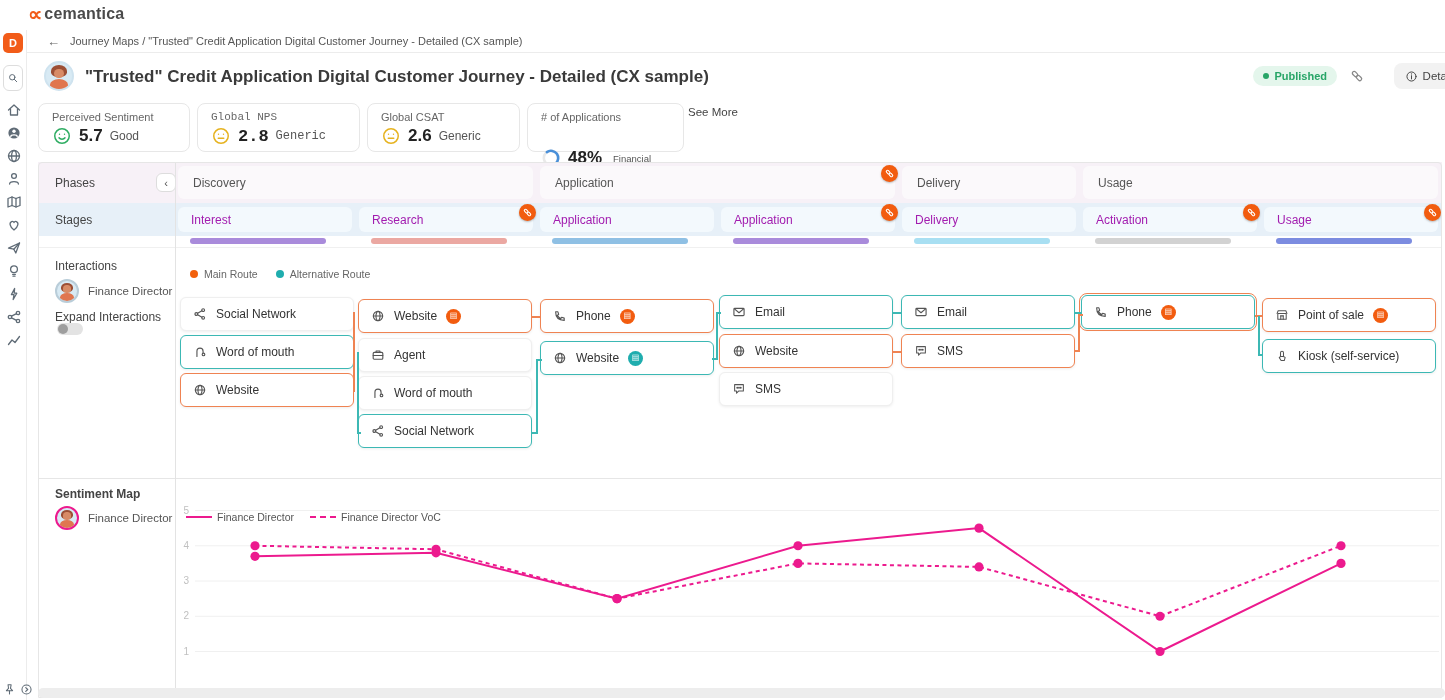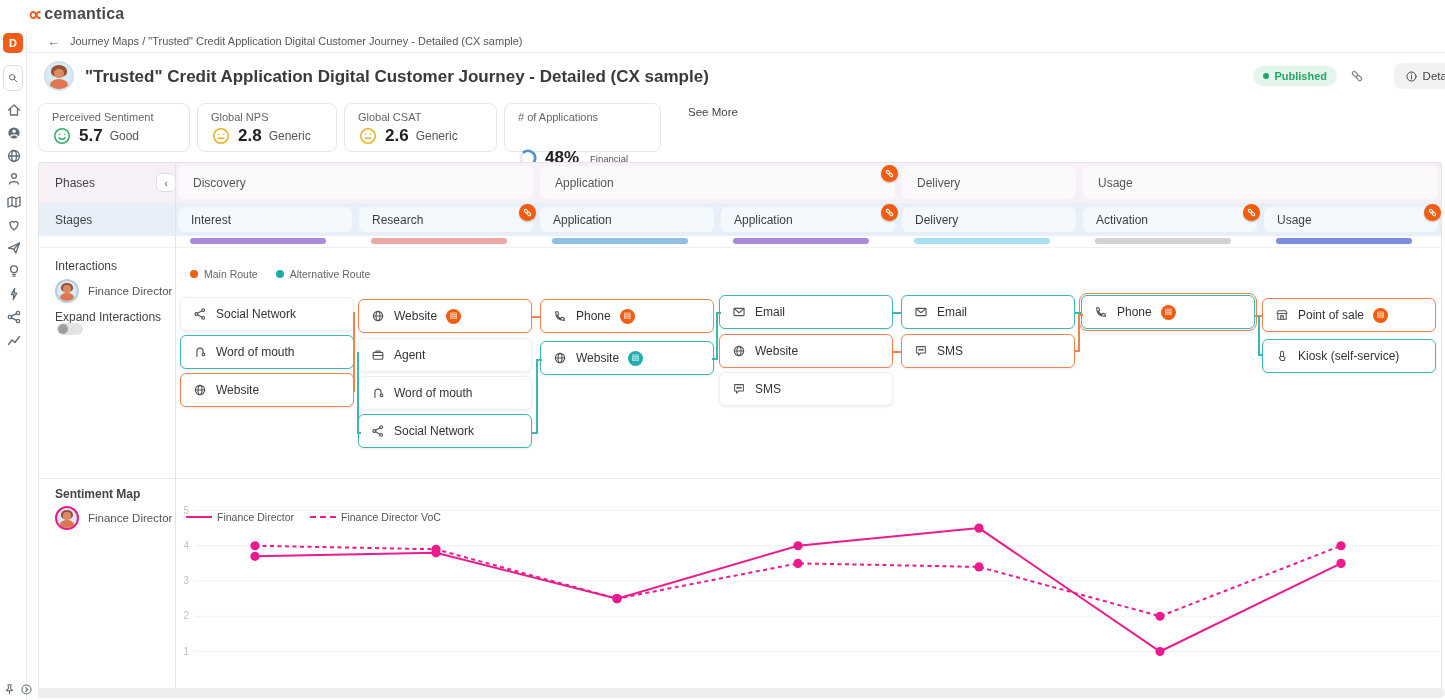--- a/index.html
+++ b/index.html
@@ -62,21 +62,21 @@
   .row-phases { position:absolute; left:38px; top:162px; width:1404px; height:41px; background:#f7f1f7; }
   .row-stages { position:absolute; left:38px; top:203px; width:1404px; height:33px; background:#e7f0f8; }
   .row-bars { position:absolute; left:38px; top:236px; width:1404px; height:11px; background:#fff; }
   .row-inter { position:absolute; left:38px; top:247px; width:1404px; height:231px; background:#fff; border-top:1px solid #f0f0f0; }
   .row-sent { position:absolute; left:38px; top:478px; width:1404px; height:220px; background:#fff; border-top:1px solid #e6e6e6; }
   .label-col-border { position:absolute; left:175px; top:162px; width:1px; height:536px; background:#e3e3e3; }
   .row-label { position:absolute; left:17px; font-size:12px; color:#444; }
   .pcell { position:absolute; top:4px; height:33px; background:rgba(255,255,255,0.55); border-radius:6px;
     display:flex; align-items:center; padding-left:15px; font-size:12px; color:#555; }
   .scell { position:absolute; top:4px; height:25px; background:#f3f9fd; border-radius:6px;
-    display:flex; align-items:center; padding-left:13px; font-size:12px; color:#404040; }
+    display:flex; align-items:center; padding-left:13px; font-size:12px; color:#a21caf; }
   .collapse-btn { position:absolute; left:118px; top:11px; width:20px; height:19px; background:#fff; border:1px solid #ddd;
     border-radius:6px; display:flex; align-items:center; justify-content:center; font-size:11px; color:#555; }
   .sbar { position:absolute; top:2px; height:6px; border-radius:3px; }
   .link-badge { position:absolute; width:17px; height:17px; border-radius:50%; background:#f25c0f;
     display:flex; align-items:center; justify-content:center; box-shadow:0 1px 2px rgba(0,0,0,0.25); }
 
   
   .inter-legend { position:absolute; left:152px; top:20px; display:flex; gap:18px; align-items:center; }
   .leg-item { display:flex; gap:6px; align-items:center; font-size:10.5px; color:#666; }
   .leg-dot { width:8px; height:8px; border-radius:50%; }
@@ -284,21 +284,21 @@
               <circle cx="8" cy="8" r="5.8"></circle>
               <circle cx="6" cy="6.6" r="0.55" fill="#2fad63" stroke="none"></circle>
               <circle cx="10" cy="6.6" r="0.55" fill="#2fad63" stroke="none"></circle>
               <path d="M5.6 9.4 C6.6 10.9 9.4 10.9 10.4 9.4"></path>
             </svg>
           </span>
           <span class="mval">5.7</span>
           <span class="mqual">Good</span>
         </div>
       </div>
-      <div class="mcard" style="width: 140px;">
+      <div class="mcard" style="width: 163px; font-family: Liberation Mono, monospace;">
         <div class="mlabel">Global NPS</div>
         <div class="mvalrow">
           <span>
             <svg class="ic" width="20" height="20" viewBox="0 0 16 16" fill="none" stroke="#e6b320" stroke-width="1.2" stroke-linecap="round">
               <circle cx="8" cy="8" r="5.8"></circle>
               <circle cx="6" cy="6.6" r="0.55" fill="#e6b320" stroke="none"></circle>
               <circle cx="10" cy="6.6" r="0.55" fill="#e6b320" stroke="none"></circle>
               <line x1="5.8" y1="9.8" x2="10.2" y2="9.8"></line>
             </svg>
           </span>

